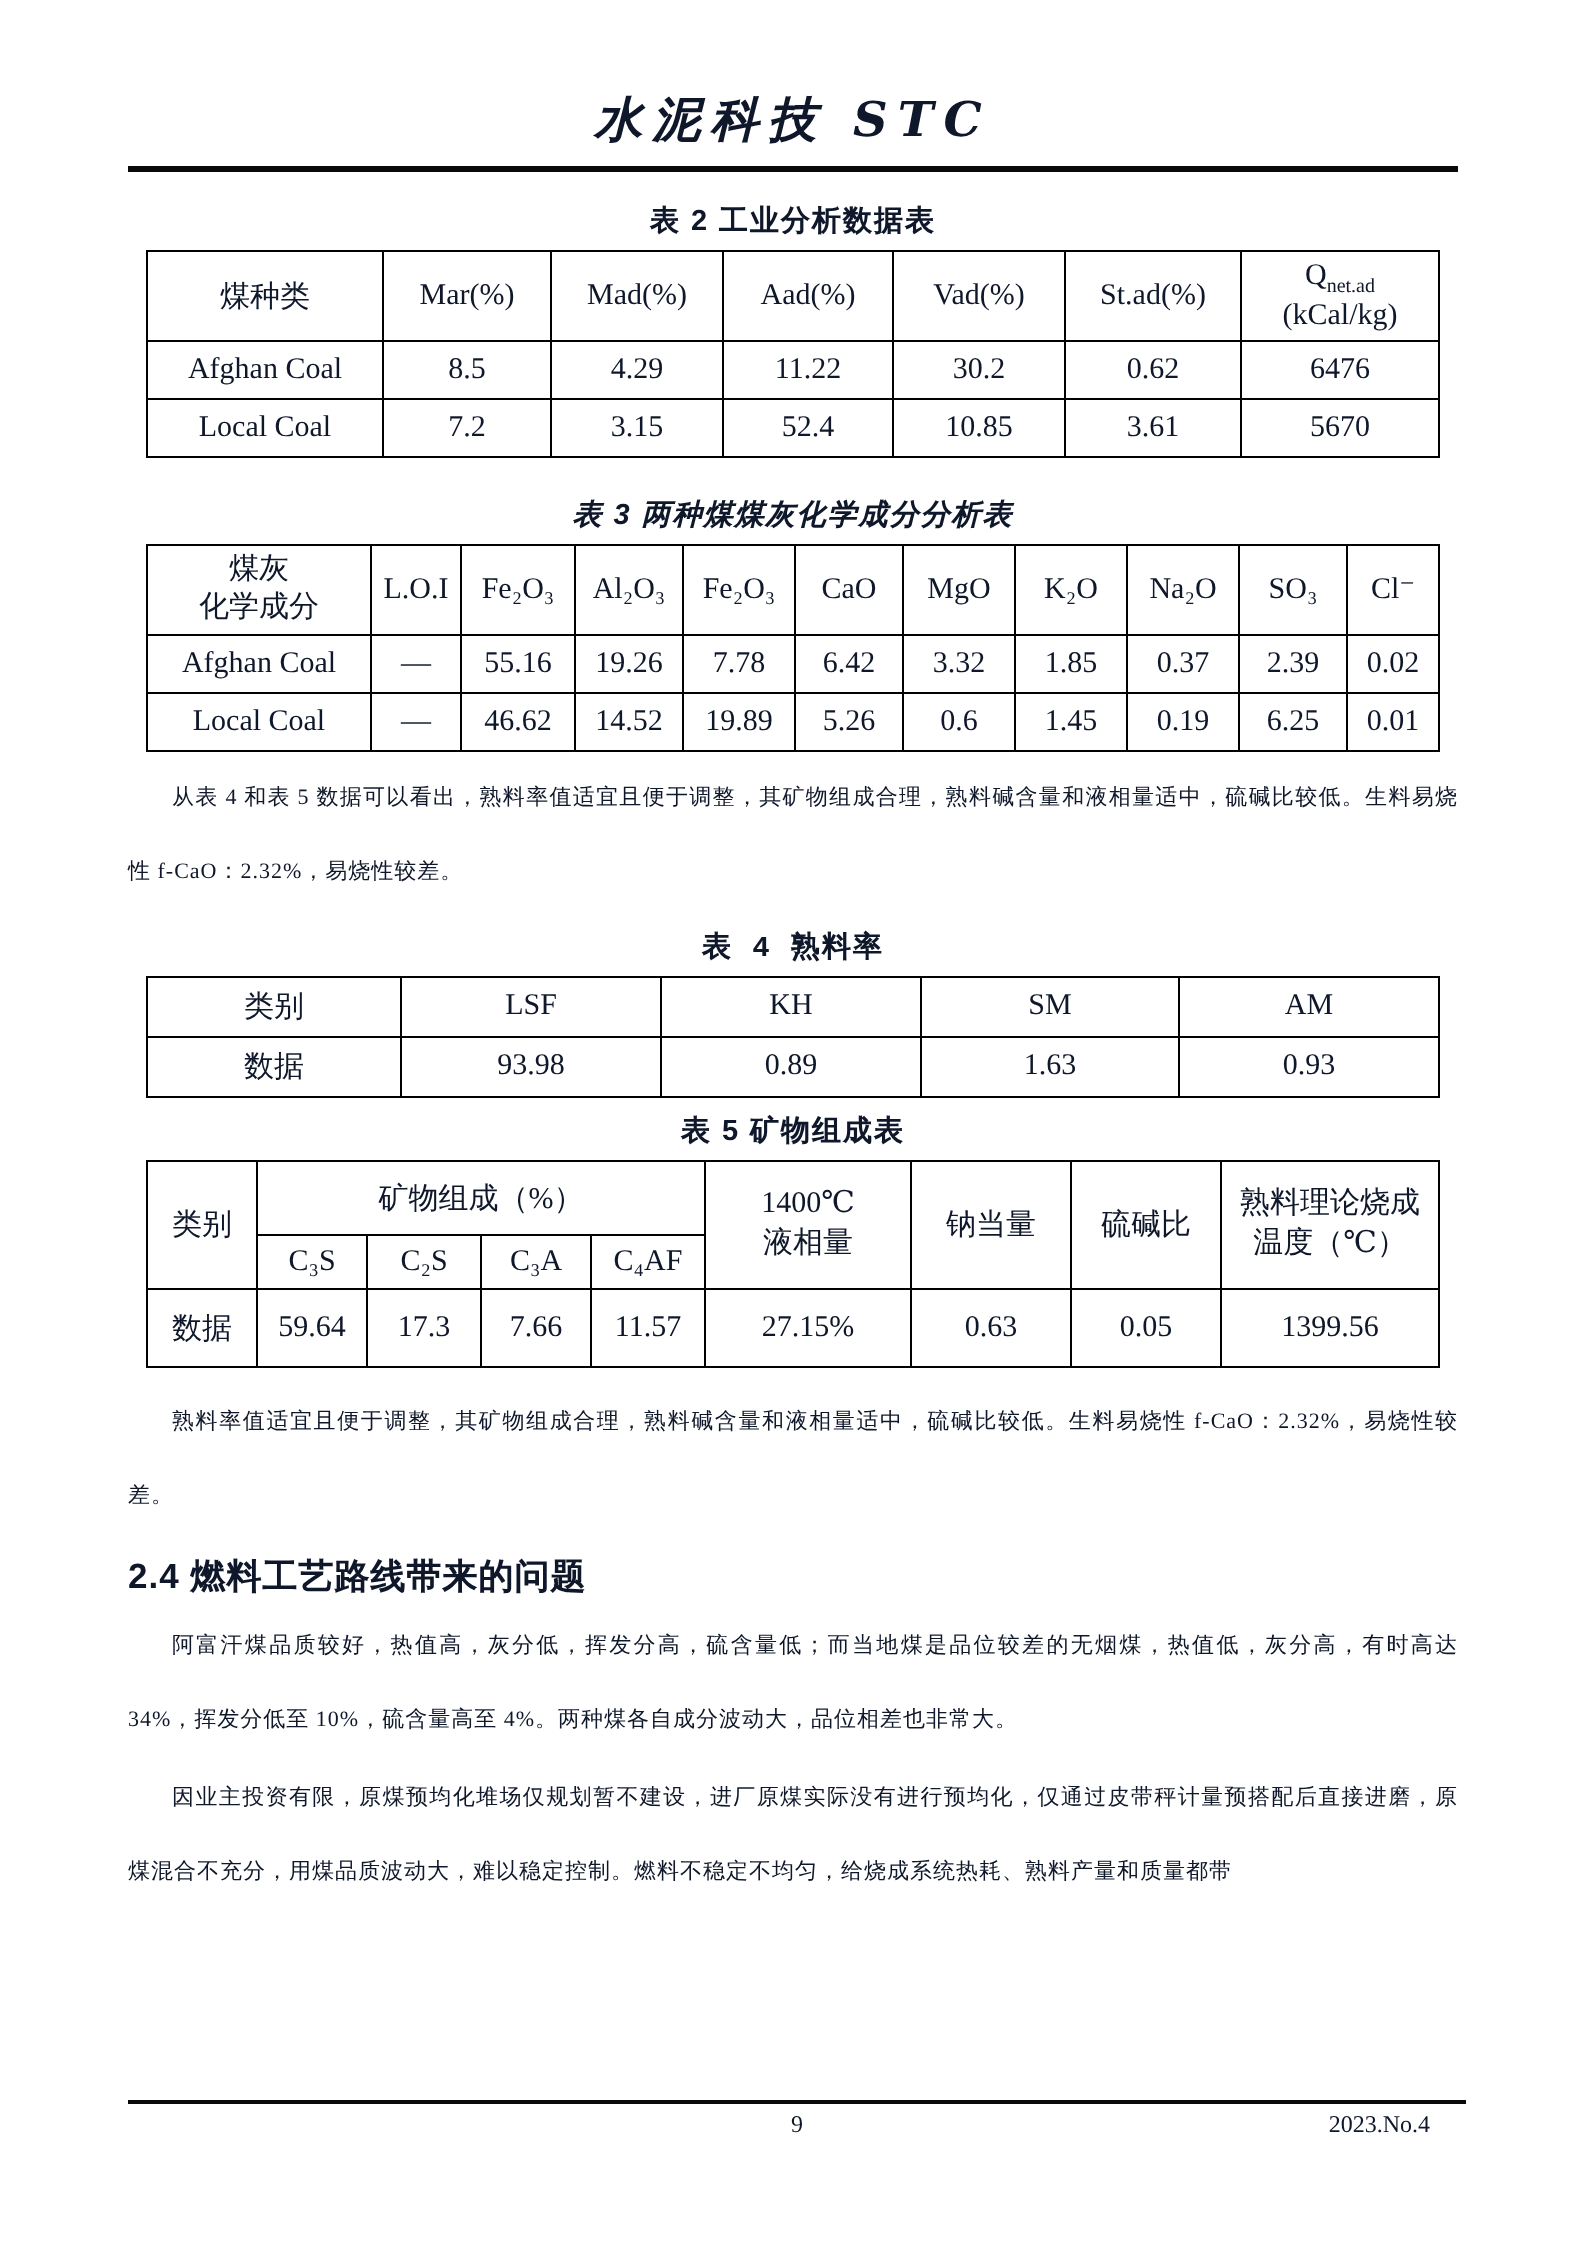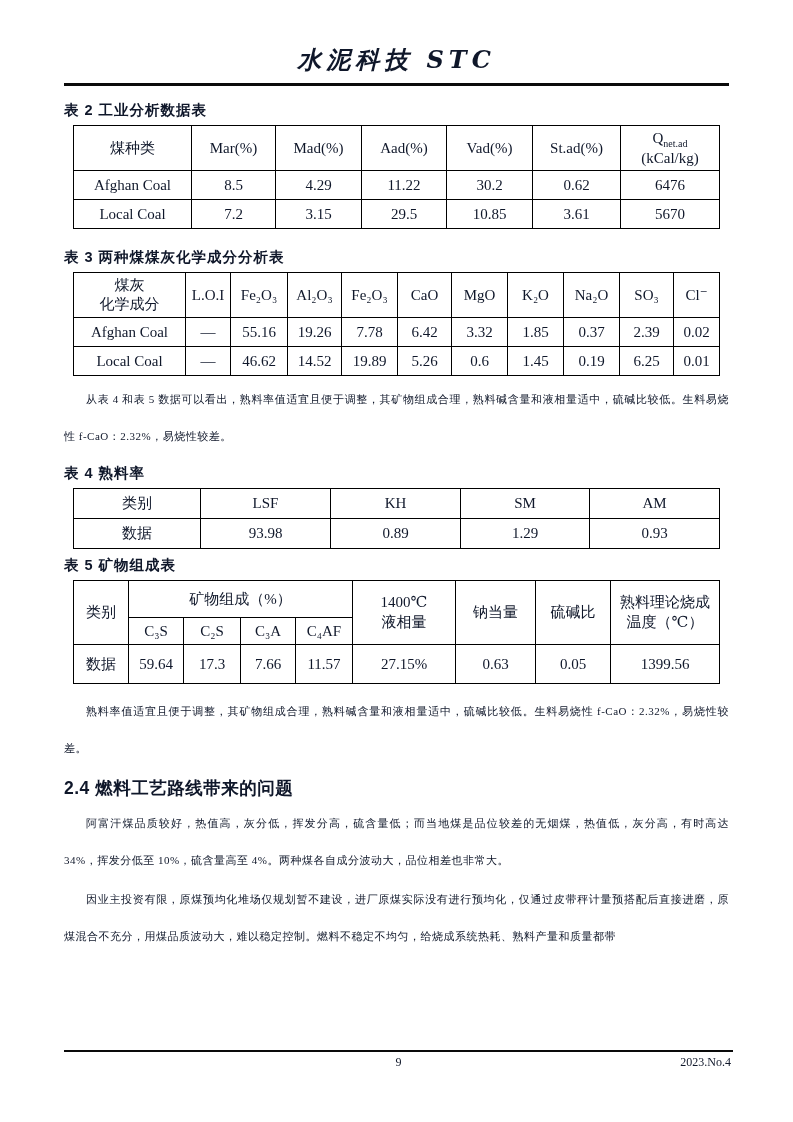--- a/index.html
+++ b/index.html
@@ -11,27 +11,27 @@
   }
   
   .journal-title{
     text-align:center;font-size:24px;font-weight:bold;font-style:italic;
     letter-spacing:5px;padding-top:4px;
     font-family:"DejaVu Serif","Liberation Serif",serif;
   }
   .header-rule{margin-top:7px;border-top:3px solid #0a0a0a;height:0;}
   
   .caption{
-    text-align:left;font-size:14.5px;font-weight:bold;
+    text-align:center;font-size:14.5px;font-weight:bold;
     font-family:"Liberation Sans","DejaVu Sans",sans-serif;
     letter-spacing:1px;
   }
   .cap2{margin-top:15px;}
-  .cap3{margin-top:19px;}
-  .cap4{margin-top:9px;}
+  .cap3{margin-top:19px;font-style:italic;}
+  .cap4{margin-top:9px;font-family:Liberation Mono, monospace;}
   .cap5{margin-top:7px;}
   
   table.t{
     border-collapse:collapse;margin:5px auto 0 auto;width:646px;
     table-layout:fixed;text-align:center;
     font-size:15px;
   }
   table.t th,table.t td{
     border:1.6px solid #000;font-weight:normal;padding:1px 2px;
     overflow:hidden;
@@ -64,21 +64,21 @@
   
   .footer{
     position:absolute;left:64px;right:60px;top:1050px;
     border-top:2.5px solid #0a0a0a;height:22px;
   }
   .footer .pageno{
     position:absolute;left:0;right:0;text-align:center;top:3px;
     font-size:12px;
   }
   .footer .issue{
-    position:absolute;right:2px;top:3px;font-size:12px;
+    position:absolute;right:18px;top:3px;font-size:12px;
   }
 </style>
 </head>
 <body>
 
 <div class="page">
 
   <div class="journal-title">水泥科技 STC</div>
   <div class="header-rule"></div>
 
@@ -114,21 +114,21 @@
       <td>4.29</td>
       <td>11.22</td>
       <td>30.2</td>
       <td>0.62</td>
       <td>6476</td>
     </tr>
     <tr class="drow">
       <td>Local Coal</td>
       <td>7.2</td>
       <td>3.15</td>
-      <td>29.5</td>
+      <td>52.4</td>
       <td>10.85</td>
       <td>3.61</td>
       <td>5670</td>
     </tr>
   </tbody>
     </table>
 
   <div class="caption cap3">表 3  两种煤煤灰化学成分分析表</div>
   <table class="t t3">
     <colgroup>
@@ -204,21 +204,21 @@
       <th>类别</th>
       <th>LSF</th>
       <th>KH</th>
       <th>SM</th>
       <th>AM</th>
     </tr>
     <tr>
       <td>数据</td>
       <td>93.98</td>
       <td>0.89</td>
-      <td>1.29</td>
+      <td>1.63</td>
       <td>0.93</td>
     </tr>
   </tbody>
     </table>
 
   <div class="caption cap5">表 5 矿物组成表</div>
   <table class="t t5">
     <colgroup>
       <col style="width:55px">
         <col style="width:55px">

